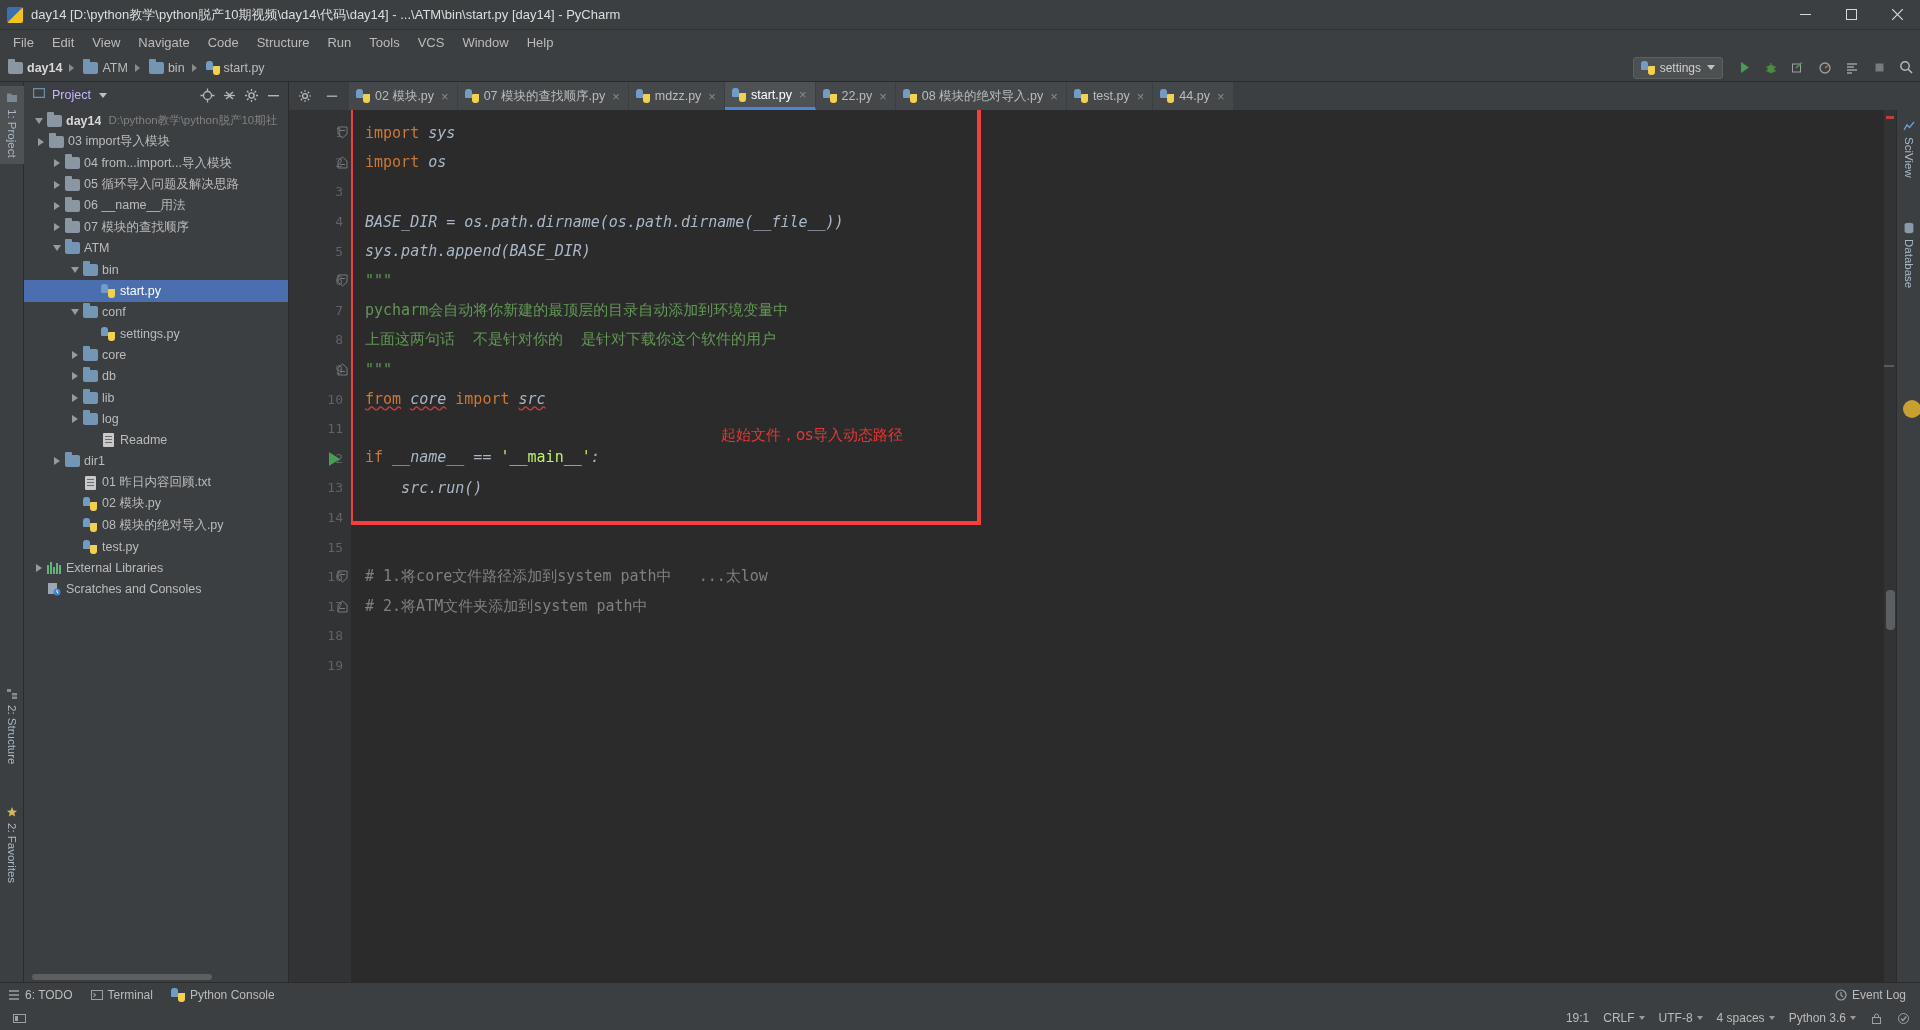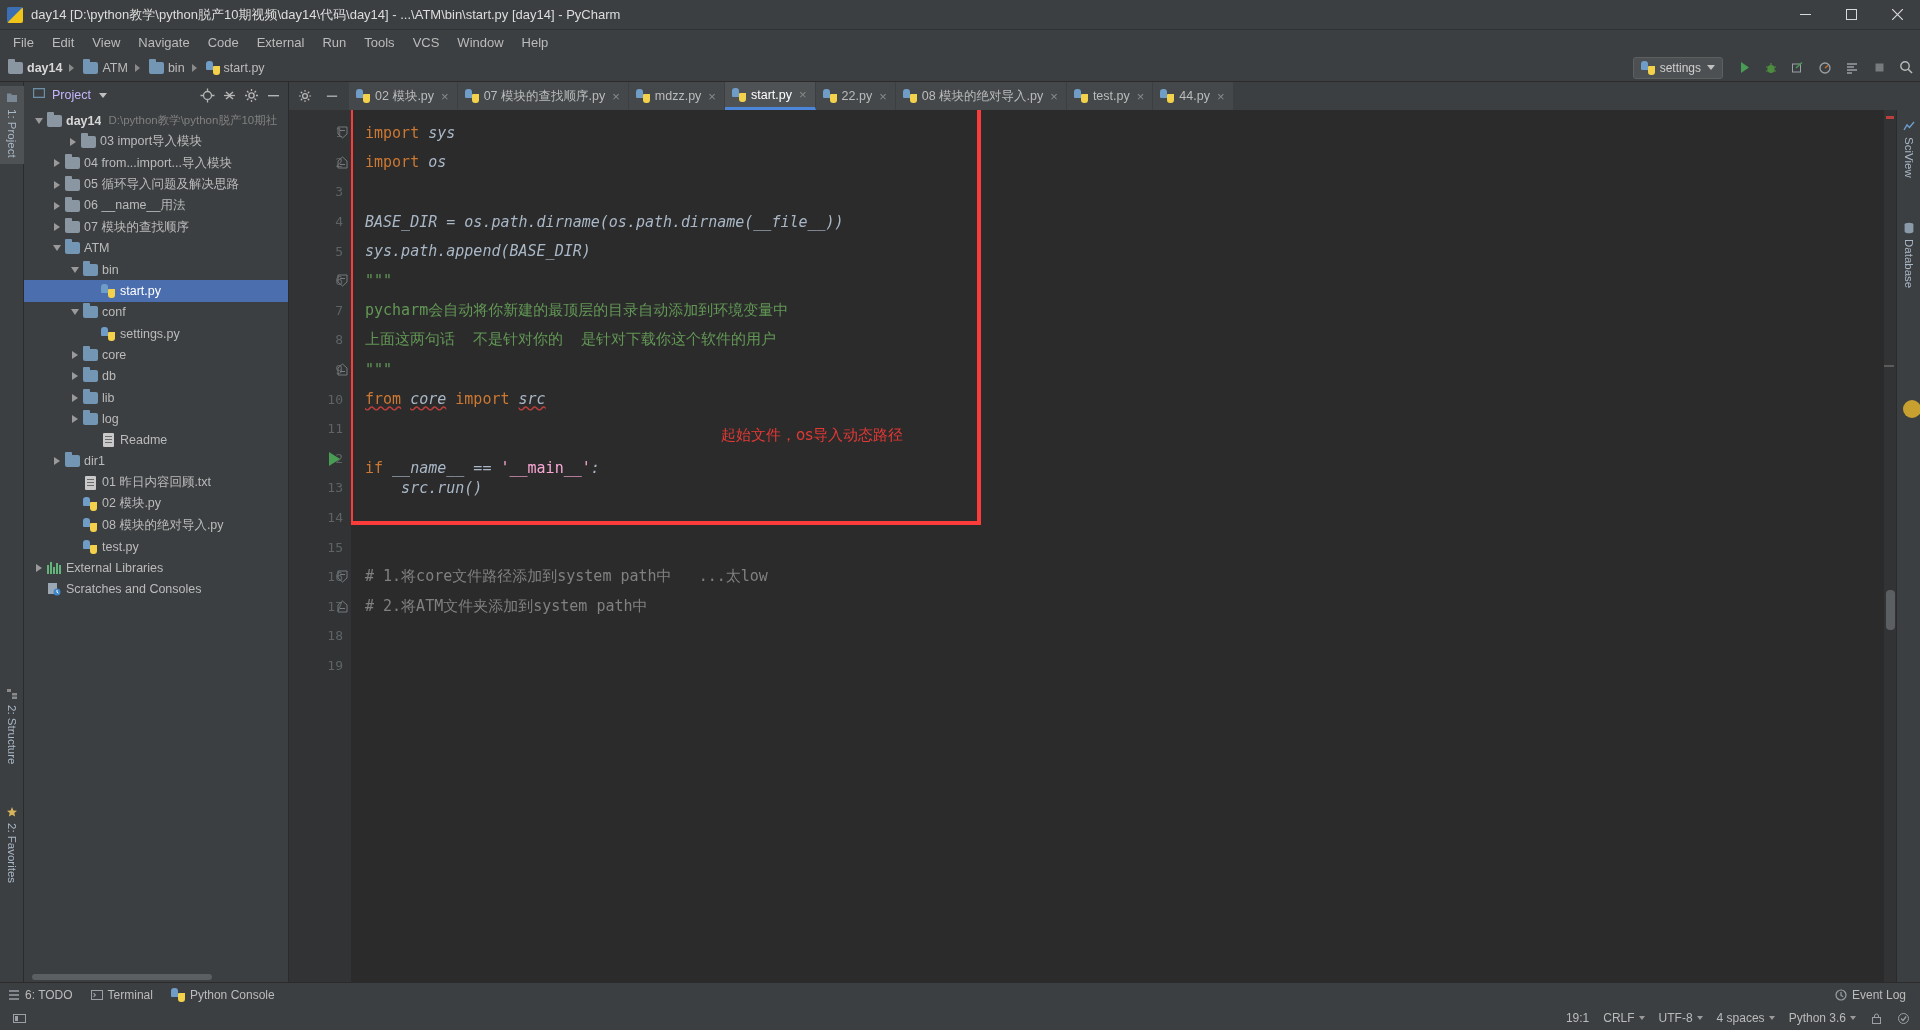--- a/index.html
+++ b/index.html
@@ -147,21 +147,21 @@
   .foldcol { position: absolute; right: 0; top: 8px; width: 16px; }
   .foldmark { position: absolute; width: 13px; height: 13px; left: 1px; }
 
   .codearea {
     flex: 1 1 auto; position: relative; background: #2b2b2b; padding-top: 8px;
     font-family: "DejaVu Sans Mono", monospace; font-size: 15px; overflow: hidden;
   }
   .cline { height: 29.6px; display: flex; align-items: center; padding-left: 14px; white-space: pre; }
   .tok-kw { color: #cc7832; }
   .tok-plain { color: #a9b7c6; font-style: italic; }
-  .tok-str { color: #f9a8d4; }
+  .tok-str { color: #bef264; }
   .tok-doc { color: #629755; }
   .tok-comment { color: #808080; }
   .tok-err { text-decoration: underline wavy #bc3f3c; text-decoration-skip-ink: none; }
 
   .redbox {
     position: absolute; border: 4px solid #fc3b3b; pointer-events: none;
   }
   .annotation {
     position: absolute; color: #e53935; font-size: 15px;
     font-family: "DejaVu Sans", sans-serif; white-space: nowrap;
@@ -256,21 +256,21 @@
       </div>
     </div>
   </div>
 
   <div class="menubar">
     <div class="menuitem">File</div>
     <div class="menuitem">Edit</div>
     <div class="menuitem">View</div>
     <div class="menuitem">Navigate</div>
     <div class="menuitem">Code</div>
-    <div class="menuitem">External</div>
+    <div class="menuitem">Structure</div>
     <div class="menuitem">Run</div>
     <div class="menuitem">Tools</div>
     <div class="menuitem">VCS</div>
     <div class="menuitem">Window</div>
     <div class="menuitem">Help</div>
   </div>
 
   <div class="navbar">
     <div class="crumb bold">
       <span class="fi">
@@ -421,21 +421,21 @@
           <div class="trow bold" style="padding-left: 8px;">
             <span class="arrow">
               <span class="tri-d"></span>
             </span>
             <span class="ico">
               <span class="folder"></span>
             </span>
             <span class="lbl">day14</span>
             <span class="sub">D:\python教学\python脱产10期社</span>
           </div>
-          <div class="trow" style="padding-left: 24px; margin-left: 18px;">
+          <div class="trow" style="padding-left: 10px;">
             <span class="arrow">
               <span class="tri-r"></span>
             </span>
             <span class="ico">
               <span class="folder"></span>
             </span>
             <span class="lbl">03 import导入模块</span>
           </div>
           <div class="trow" style="padding-left: 26px; text-align: right;">
             <span class="arrow">
@@ -740,21 +740,21 @@
             <div class="cline" style="position: absolute; left: 0px; right: 0px; top: 37.6px;"><span class="tok-kw">import</span><span class="tok-plain"> os</span></div>
             <div class="cline" style="position: absolute; left: 0px; right: 0px; top: 67.2px;"></div>
             <div class="cline" style="position: absolute; left: 0px; right: 0px; top: 96.8px;"><span class="tok-plain">BASE_DIR = os.path.dirname(os.path.dirname(__file__))</span></div>
             <div class="cline" style="position: absolute; left: 0px; right: 0px; top: 126.4px;"><span class="tok-plain">sys.path.append(BASE_DIR)</span></div>
             <div class="cline" style="position: absolute; left: 0px; right: 0px; top: 156px;"><span class="tok-doc">"""</span></div>
             <div class="cline" style="position: absolute; left: 0px; right: 0px; top: 185.6px;"><span class="tok-doc">pycharm会自动将你新建的最顶层的目录自动添加到环境变量中</span></div>
             <div class="cline" style="position: absolute; left: 0px; right: 0px; top: 215.2px;"><span class="tok-doc">上面这两句话  不是针对你的  是针对下载你这个软件的用户</span></div>
             <div class="cline" style="position: absolute; left: 0px; right: 0px; top: 244.8px;"><span class="tok-doc">"""</span></div>
             <div class="cline" style="position: absolute; left: 0px; right: 0px; top: 274.4px;"><span class="tok-kw tok-err">from</span><span class="tok-plain"> </span><span class="tok-plain tok-err">core</span><span class="tok-plain"> </span><span class="tok-kw">import</span><span class="tok-plain"> </span><span class="tok-plain tok-err">src</span></div>
             <div class="cline" style="position: absolute; left: 0px; right: 0px; top: 304px;"></div>
-            <div class="cline" style="position: absolute; left: 0px; right: 0px; top: 343px;"><span class="tok-kw">if</span><span class="tok-plain"> __name__ == </span><span class="tok-str">'__main__'</span><span class="tok-plain">:</span></div>
+            <div class="cline" style="position: absolute; left: 0px; right: 0px; top: 332px;"><span class="tok-kw">if</span><span class="tok-plain"> __name__ == </span><span class="tok-str">'__main__'</span><span class="tok-plain">:</span></div>
             <div class="cline" style="position: absolute; left: 0px; right: 0px; top: 363.2px;"><span class="tok-plain">    src.run()</span></div>
             <div class="cline" style="position: absolute; left: 0px; right: 0px; top: 392.8px;"></div>
             <div class="cline" style="position: absolute; left: 0px; right: 0px; top: 422.4px;"></div>
             <div class="cline" style="position: absolute; left: 0px; right: 0px; top: 452px;"><span class="tok-comment"># 1.将core文件路径添加到system path中   ...太low</span></div>
             <div class="cline" style="position: absolute; left: 0px; right: 0px; top: 481.6px;"><span class="tok-comment"># 2.将ATM文件夹添加到system path中</span></div>
             <div class="cline" style="position: absolute; left: 0px; right: 0px; top: 511.2px;"></div>
             <div class="cline" style="position: absolute; left: 0px; right: 0px; top: 540.8px;"></div>
           </div>
 
         <div class="rightmark">

